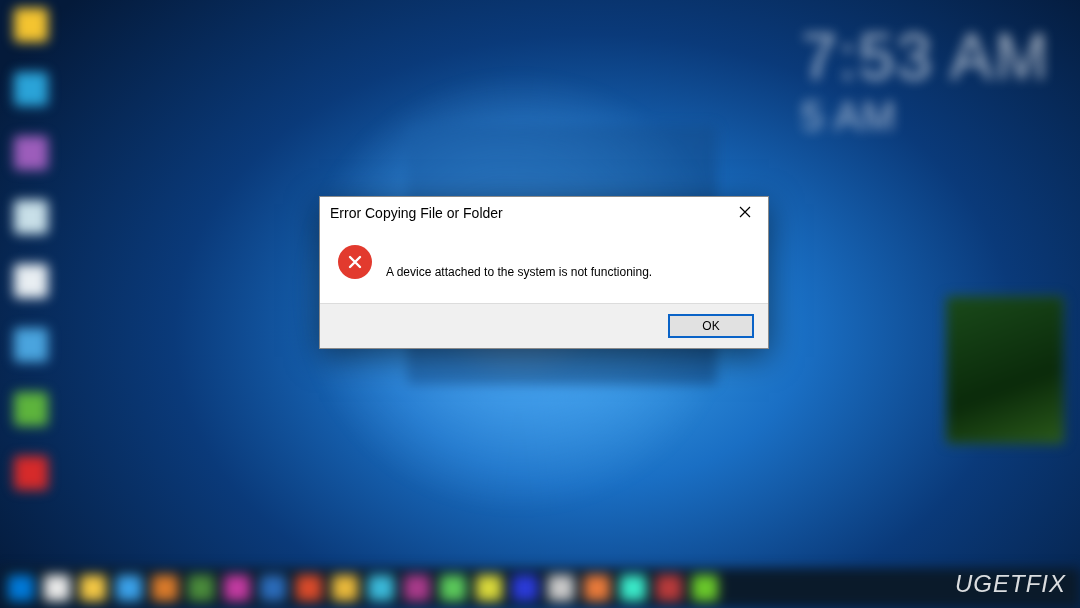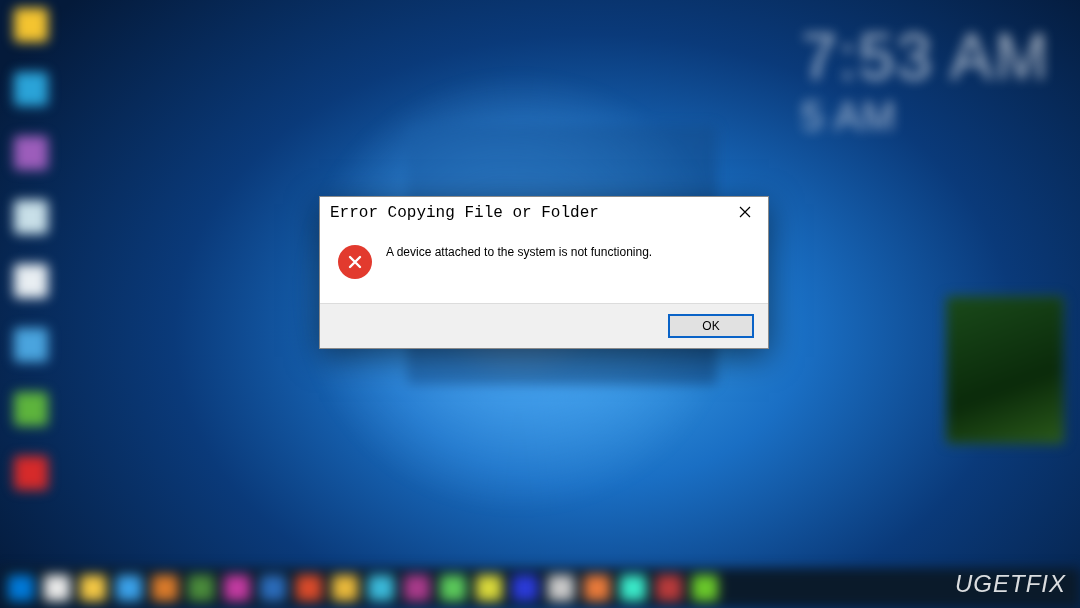--- a/index.html
+++ b/index.html
@@ -112,37 +112,36 @@
     }
     .dialog-titlebar {
       display: flex;
       align-items: center;
       justify-content: space-between;
       height: 32px;
       padding: 0 2px 0 10px;
       background: #fff;
     }
     .dialog-title {
-      font-size: 16px;
-      font-family: Liberation Mono, monospace;
+      font-size: 14px;
     }
     .close-btn {
       width: 42px;
       height: 28px;
       display: flex;
       align-items: center;
       justify-content: center;
       background: transparent;
       border: none;
       cursor: pointer;
     }
     .close-btn svg { width: 12px; height: 12px; }
     .dialog-body {
       display: flex;
-      align-items: flex-start;
+      align-items: flex-end;
       gap: 14px;
       padding: 16px 18px 24px 18px;
       background: #fff;
     }
     .err-icon {
       width: 34px;
       height: 34px;
       border-radius: 50%;
       background: #e23a2e;
       display: flex;

